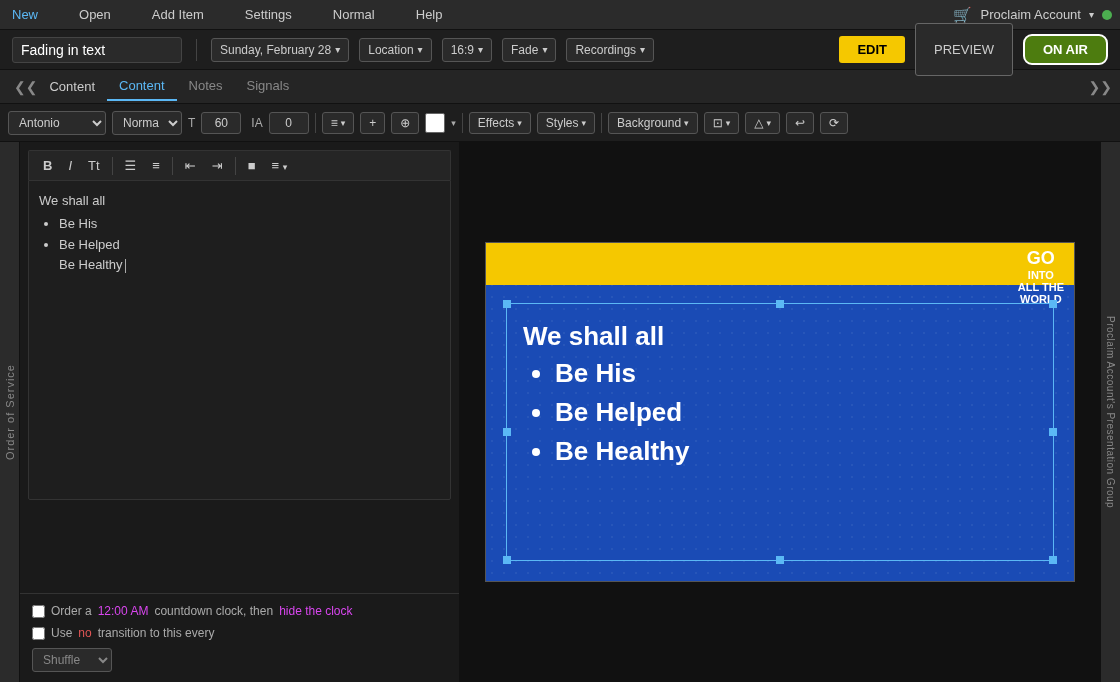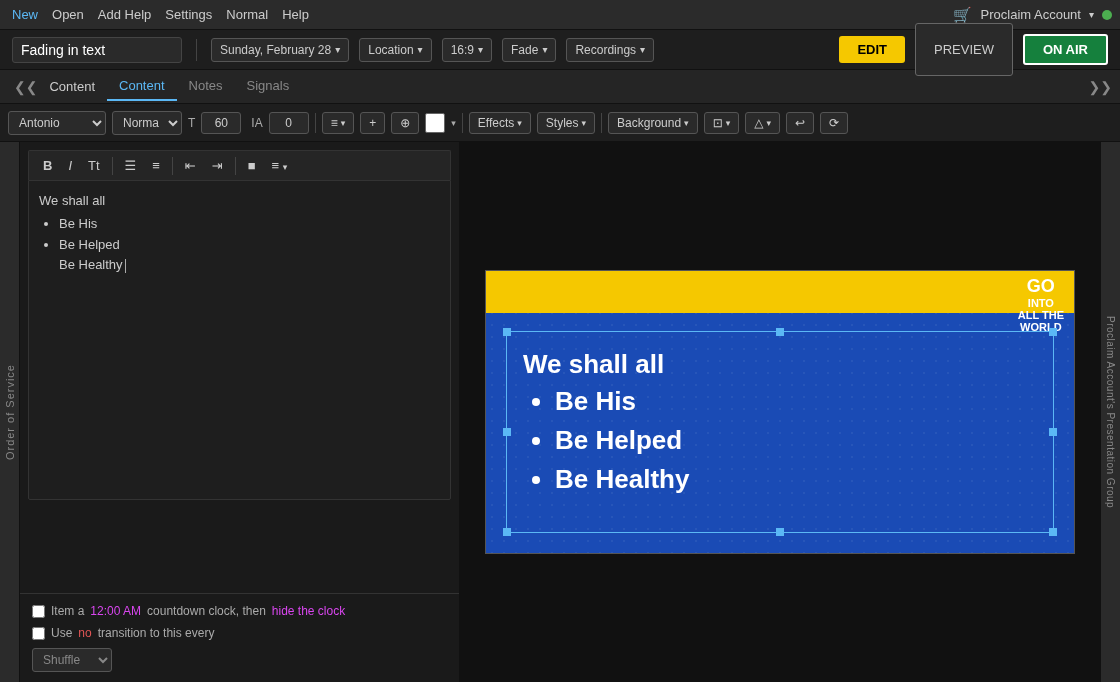--- a/index.html
+++ b/index.html
@@ -1,21 +1,21 @@
 <!DOCTYPE html>
 <html><head>
   <meta charset="utf-8">
   <style>
     * { box-sizing: border-box; margin: 0; padding: 0; }
     body { font-family: 'Segoe UI', Arial, sans-serif; background: #1a1a1a; color: #ccc; width: 1120px; height: 682px; overflow: hidden; font-size: 13px; }
 
     
     #menu-bar {
       display: flex; align-items: center; background: #2b2b2b; height: 30px;
-      padding: 0 8px; gap: 6px; border-bottom: 1px solid #111;
+      padding: 0 8px; gap: 33px; border-bottom: 1px solid #111;
     }
     .menu-item { color: #ccc; cursor: pointer; font-size: 13px; padding: 2px 4px; }
     .menu-item.new { color: #5bb8f5; }
     #account-area { margin-left: auto; display: flex; align-items: center; gap: 8px; color: #ccc; font-size: 13px; }
     .cart-icon { font-size: 15px; }
     .account-label { cursor: pointer; }
     .status-dot { width: 10px; height: 10px; border-radius: 50%; background: #4caf50; display: inline-block; }
 
     
     #toolbar {
@@ -33,22 +33,22 @@
     }
     .btn-edit {
       background: #f5c800; color: #000; border: none; padding: 6px 18px;
       border-radius: 3px; cursor: pointer; font-weight: bold; font-size: 13px; margin-left: auto;
     }
     .btn-preview {
       background: #2a2a2a; border: 1px solid #666; color: #ccc; padding: 18px 18px;
       border-radius: 3px; cursor: pointer; font-size: 13px;
     }
     .btn-on-air {
-      background: #15803d; border: 2px solid #fff; color: #fff; padding: 6px 18px;
-      border-radius: 3px; cursor: pointer; font-size: 13px; font-weight: bold;
+      background: #4d7c0f; border: 2px solid #fff; color: #fff; padding: 6px 18px;
+      border-radius: 9px; cursor: pointer; font-size: 13px; font-weight: bold;
     }
 
     
     #content-tabs {
       display: flex; align-items: center; background: #252525; height: 34px;
       padding: 0 8px; border-bottom: 1px solid #111;
     }
     .collapse-btn { color: #888; cursor: pointer; padding: 2px 6px; font-size: 14px; margin-right: 6px; }
     .panel-label { color: #ccc; font-size: 13px; margin-right: 12px; }
     .tab-item { color: #888; padding: 6px 12px; cursor: pointer; font-size: 13px; border-bottom: 2px solid transparent; }
@@ -128,21 +128,21 @@
     .shuffle-select {
       background: #2a2a2a; border: 1px solid #555; color: #888; padding: 3px 6px;
       border-radius: 3px; font-size: 12px; width: 80px;
     }
 
     
     #preview-panel { flex: 1; background: #111; display: flex; align-items: center; justify-content: center; position: relative; }
 
     
     #slide-preview {
-      width: 590px; height: 284px; background: #1a4bb5; position: relative; overflow: hidden;
+      width: 590px; height: 340px; background: #1a4bb5; position: relative; overflow: hidden;
       border: 1px solid #555;
     }
     #slide-header-bar {
       position: absolute; top: 0; left: 0; right: 0; height: 42px; background: #f5c800;
     }
     #slide-logo {
       position: absolute; top: 6px; right: 10px; color: #fff; font-weight: 900; font-size: 13px;
       line-height: 1.1; text-align: center;
     }
     #slide-logo span { display: block; }
@@ -193,21 +193,21 @@
       writing-mode: vertical-rl; color: #888; font-size: 10px;
       letter-spacing: 0.5px; cursor: pointer; text-align: center; line-height: 1.3;
     }
   </style>
 </head>
 <body>
 
 <div id="menu-bar">
   <span class="menu-item new">New</span>
   <span class="menu-item">Open</span>
-  <span class="menu-item">Add Help</span>
+  <span class="menu-item">Add Item</span>
   <span class="menu-item">Settings</span>
   <span class="menu-item">Normal</span>
   <span class="menu-item">Help</span>
   <div id="account-area">
     <span class="cart-icon">🛒</span>
     <span class="account-label">Proclaim Account</span>
     <span style="font-size:10px;">▾</span>
     <span class="status-dot"></span>
   </div>
 </div>
@@ -346,21 +346,21 @@
   <li>Be His</li>
   <li>Be Helped</li>
   <li style="display:flex;align-items:center;">Be Healthy<span style="display:inline-block;width:1.5px;height:14px;background:#aaa;margin-left:2px;"></span></li>
 </ul>
         </div>
     </div>
 
     <div id="bottom-options">
       <div class="option-row">
         <input type="checkbox" style="">
-        <span>Item a</span>
+        <span>Order a</span>
         <span class="link-blue">12:00 AM</span>
         <span>countdown clock, then</span>
         <span class="link-blue">hide the clock</span>
       </div>
       <div class="option-row">
         <input type="checkbox" style="">
         <span>Use</span>
         <span class="link-no">no</span>
         <span>transition to this every</span>
       </div>

